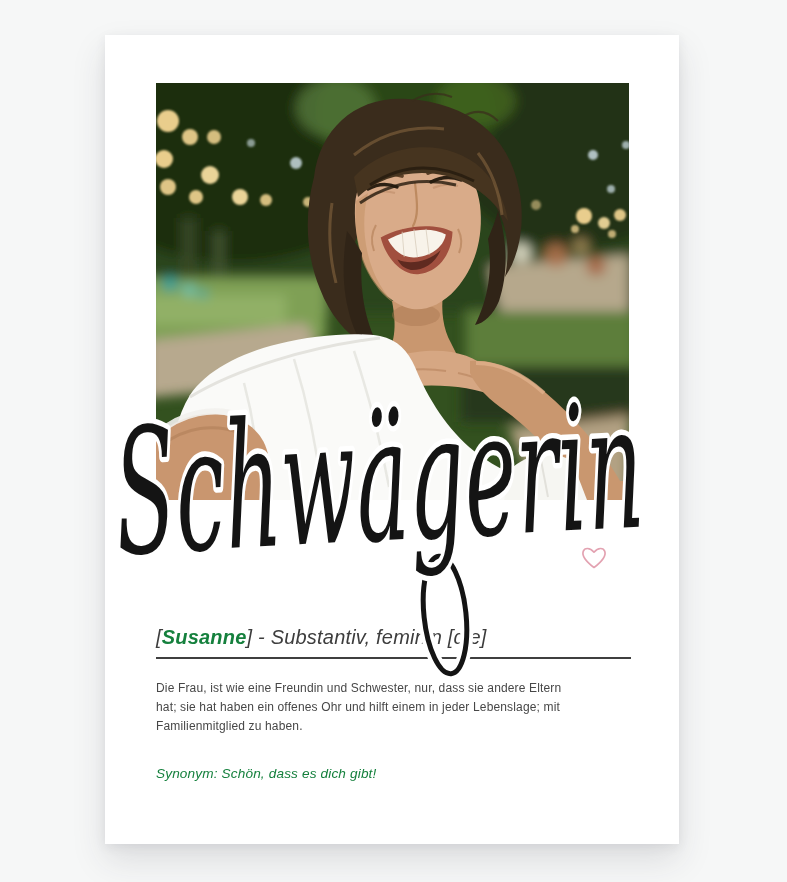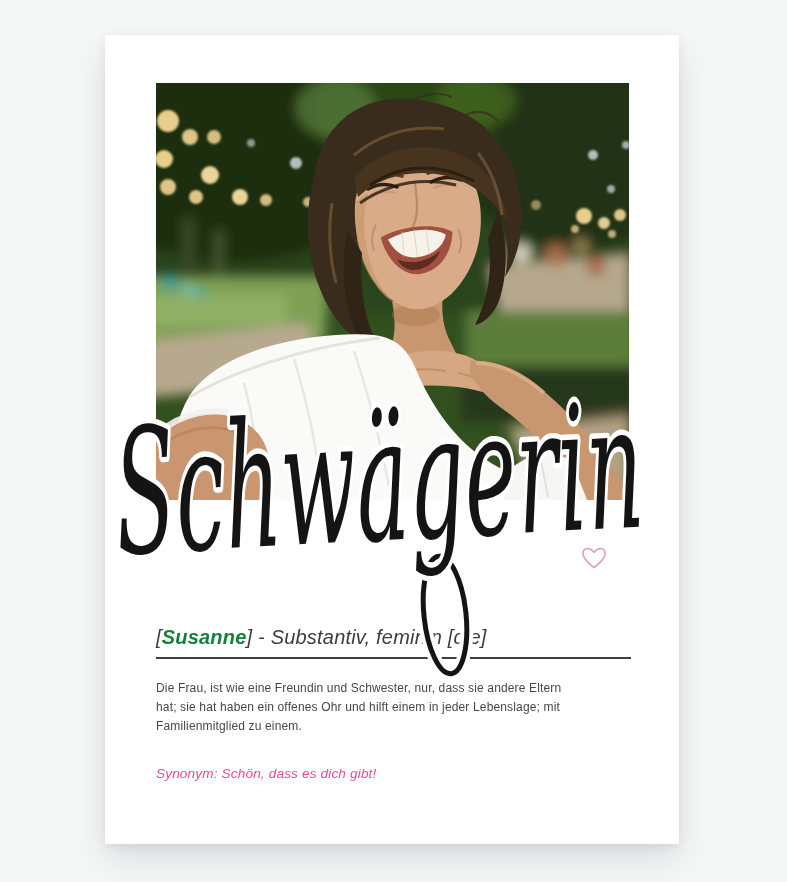--- a/index.html
+++ b/index.html
@@ -14,21 +14,21 @@
   .heart-svg{position:absolute;left:475px;top:510px;width:28px;height:25px;z-index:4;}
   .word-header{position:absolute;left:51px;top:586px;width:480px;z-index:2;
                font-style:italic;font-size:20px;line-height:32px;letter-spacing:.2px;color:#3d3d3d;white-space:nowrap;}
   .word-header .bold{font-weight:700;color:#15803d;margin-top:30px;}
   .word-header .light{font-weight:400;}
   .divider{position:absolute;left:51px;top:622px;width:475px;height:1.5px;background:#3f3f3f;z-index:2;}
   .definition{position:absolute;left:51px;top:644px;width:478px;z-index:2;
               font-size:12px;line-height:19px;letter-spacing:.15px;color:#474747;}
   .definition .line{white-space:nowrap;}
   .synonym{position:absolute;left:51px;top:731px;width:400px;z-index:2;
-           font-style:italic;font-size:13.6px;letter-spacing:.15px;color:#ec4899;white-space:nowrap;}
+           font-style:italic;font-size:13.6px;letter-spacing:.15px;color:#15803d;white-space:nowrap;}
 </style>
 </head>
 <body>
 
 <div class="stage">
   <div class="poster">
 
     <div class="photo" title="Lächelnde Frau mit kurzen braunen Haaren und weißem schulterfreiem Oberteil macht ein Selfie in einem Park mit Lichterketten">
       <svg viewBox="0 0 473 417" preserveAspectRatio="none">
         <defs>
@@ -169,19 +169,19 @@
                C 26.2,10.5 22.5,16 14,22.5 Z" fill="none" stroke-width="1.7" stroke-linecap="round" stroke-linejoin="round" stroke="#e3a2b1"></path>
     </svg>
 
     <div class="word-header"><span class="light">[</span><span class="bold">Susanne</span><span class="light">] - Substantiv, feminin [die]</span></div>
 
     <div class="divider"></div>
 
     <div class="definition">
       <div class="line">Die Frau, ist wie eine Freundin und Schwester, nur, dass sie andere Eltern</div>
       <div class="line">hat; sie hat haben ein offenes Ohr und hilft einem in jeder Lebenslage; mit</div>
-      <div class="line">Familienmitglied zu einem.</div>
+      <div class="line">Familienmitglied zu haben.</div>
     </div>
 
     <div class="synonym">Synonym: Schön, dass es dich gibt!</div>
 
   </div>
 </div>
 
 </body></html>

